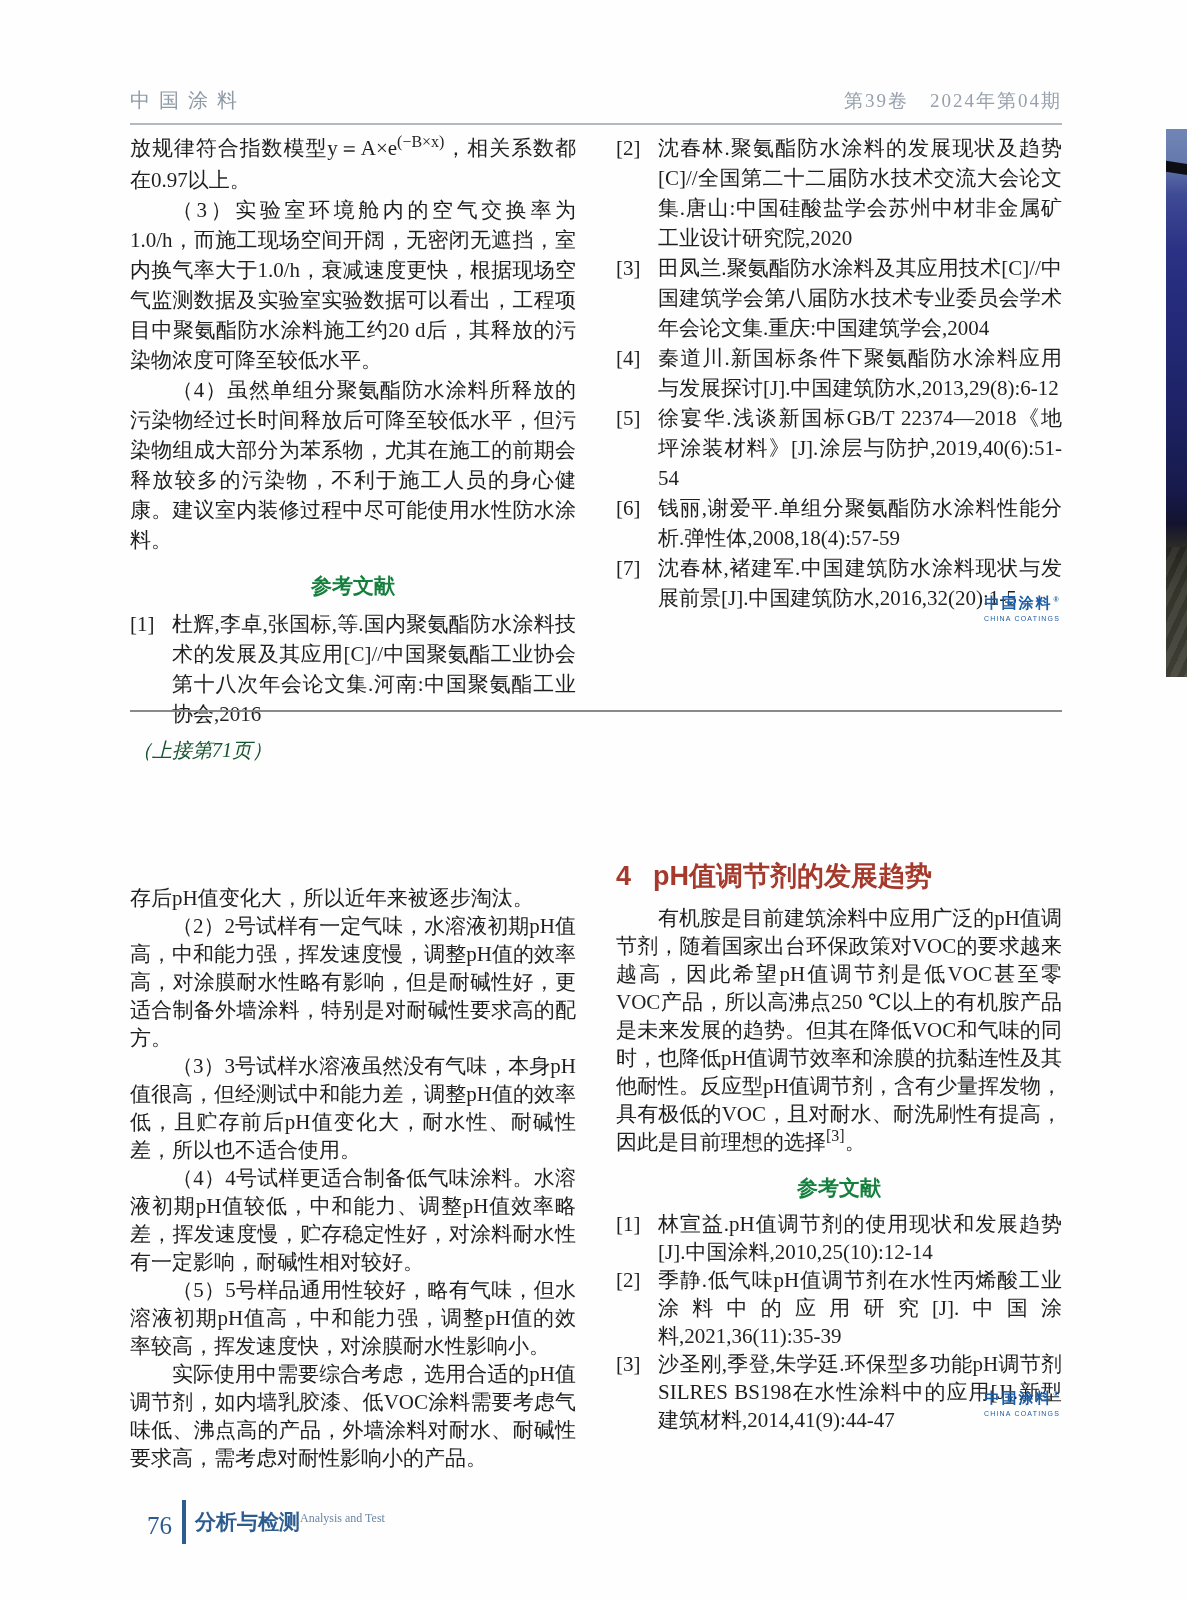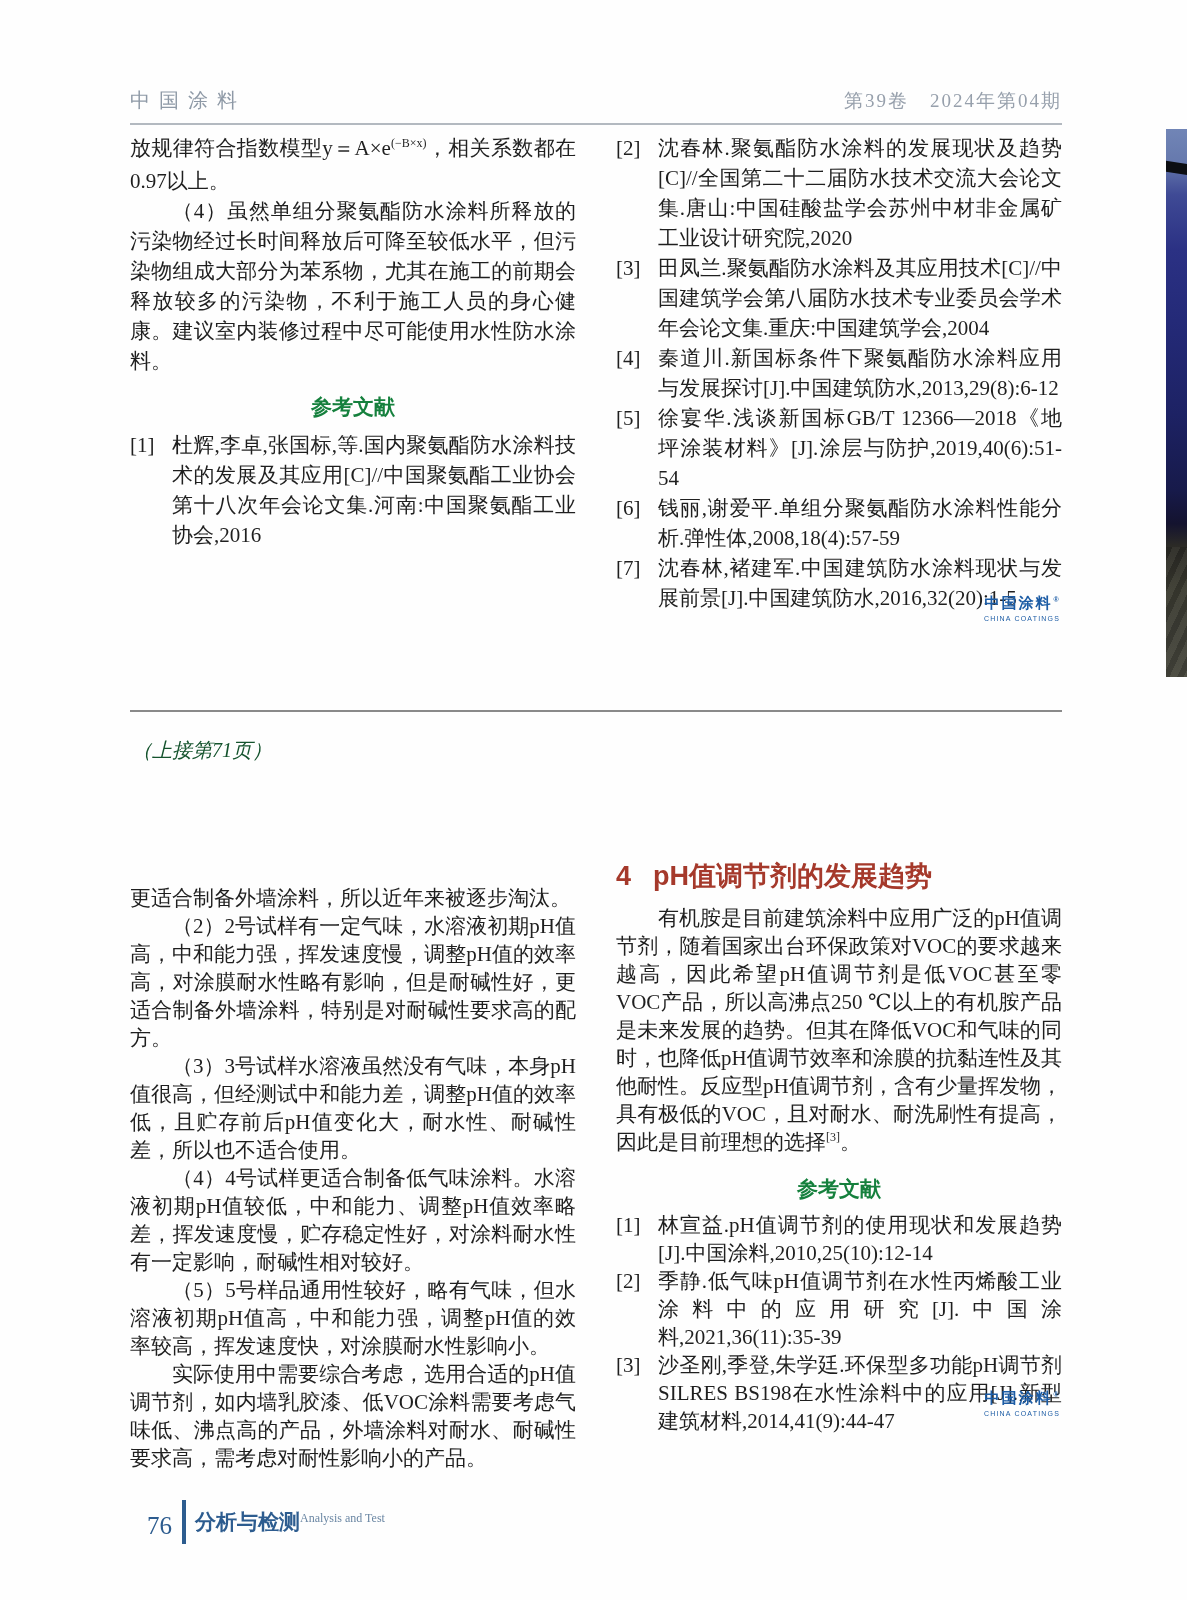--- a/index.html
+++ b/index.html
@@ -19,21 +19,21 @@
   
   .cols{position:absolute;left:130px;width:932px;display:flex;justify-content:space-between;}
   .cols.top{top:133px;}
   .cols.bottom{top:862px;}
   .col{width:446px;text-align:justify;}
   .tcol{font-size:21px;line-height:30px;}
   .bcol{font-size:21px;line-height:28px;}
   .padtop{padding-top:22px;}
   .col p{margin:0;}
   p.ind{text-indent:2em;}
-  .sup{font-size:12px;position:relative;top:-8px;}
+  .sup{font-size:16px;position:relative;top:-8px;}
   
   .refhead{
     text-align:center;font-weight:bold;font-size:21px;
     font-family:"Liberation Sans","DejaVu Sans",sans-serif;
     margin:16px 0 8px 0;color:#15803d;
   }
   .ref{display:flex;margin:0;}
   .ref .lab{width:42px;flex-shrink:0;}
   .ref .txt{flex:1;text-align:justify;}
   
@@ -95,20 +95,21 @@
   </div>
 
   <div class="header">
     <span class="journal">中国涂料</span>
     <span class="issue">第39卷　2024年第04期</span>
   </div>
 
   <div class="cols top">
     <div class="col tcol">
       <p><span>放规律符合指数模型y＝A×e</span><span class="sup">(−B×x)</span><span>，相关系数都在0.97以上。</span></p>
+      <p class="ind">（3）实验室环境舱内的空气交换率为1.0/h，而施工现场空间开阔，无密闭无遮挡，室内换气率大于1.0/h，衰减速度更快，根据现场空气监测数据及实验室实验数据可以看出，工程项目中聚氨酯防水涂料施工约20 d后，其释放的污染物浓度可降至较低水平。</p>
       <p class="ind">（4）虽然单组分聚氨酯防水涂料所释放的污染物经过长时间释放后可降至较低水平，但污染物组成大部分为苯系物，尤其在施工的前期会释放较多的污染物，不利于施工人员的身心健康。建议室内装修过程中尽可能使用水性防水涂料。</p>
       <div class="refhead">参考文献</div>
       <div class="ref">
         <span class="lab">[1]</span>
         <span class="txt">杜辉,李卓,张国标,等.国内聚氨酯防水涂料技术的发展及其应用[C]//中国聚氨酯工业协会第十八次年会论文集.河南:中国聚氨酯工业协会,2016</span>
       </div>
     </div>
 
     <div class="col tcol">
       <div class="ref">
@@ -118,39 +119,39 @@
       <div class="ref">
         <span class="lab">[3]</span>
         <span class="txt">田凤兰.聚氨酯防水涂料及其应用技术[C]//中国建筑学会第八届防水技术专业委员会学术年会论文集.重庆:中国建筑学会,2004</span>
       </div>
       <div class="ref">
         <span class="lab">[4]</span>
         <span class="txt">秦道川.新国标条件下聚氨酯防水涂料应用与发展探讨[J].中国建筑防水,2013,29(8):6-12</span>
       </div>
       <div class="ref">
         <span class="lab">[5]</span>
-        <span class="txt">徐宴华.浅谈新国标GB/T 12366—2018《地坪涂装材料》[J].涂层与防护,2019,40(6):51-54</span>
+        <span class="txt">徐宴华.浅谈新国标GB/T 22374—2018《地坪涂装材料》[J].涂层与防护,2019,40(6):51-54</span>
       </div>
       <div class="ref">
         <span class="lab">[6]</span>
         <span class="txt">钱丽,谢爱平.单组分聚氨酯防水涂料性能分析.弹性体,2008,18(4):57-59</span>
       </div>
       <div class="ref">
         <span class="lab">[7]</span>
         <span class="txt">沈春林,褚建军.中国建筑防水涂料现状与发展前景[J].中国建筑防水,2016,32(20):1-5</span>
       </div>
     </div>
   </div>
 
   <div class="divider"></div>
   <div class="contnote">（上接第71页）</div>
 
   <div class="cols bottom">
     <div class="col bcol padtop">
-      <p>更适合制备外墙涂料，所以近年来被逐步淘汰。</p>
+      <p>存后pH值变化大，所以近年来被逐步淘汰。</p>
       <p class="ind">（2）2号试样有一定气味，水溶液初期pH值高，中和能力强，挥发速度慢，调整pH值的效率高，对涂膜耐水性略有影响，但是耐碱性好，更适合制备外墙涂料，特别是对耐碱性要求高的配方。</p>
       <p class="ind">（3）3号试样水溶液虽然没有气味，本身pH值很高，但经测试中和能力差，调整pH值的效率低，且贮存前后pH值变化大，耐水性、耐碱性差，所以也不适合使用。</p>
       <p class="ind">（4）4号试样更适合制备低气味涂料。水溶液初期pH值较低，中和能力、调整pH值效率略差，挥发速度慢，贮存稳定性好，对涂料耐水性有一定影响，耐碱性相对较好。</p>
       <p class="ind">（5）5号样品通用性较好，略有气味，但水溶液初期pH值高，中和能力强，调整pH值的效率较高，挥发速度快，对涂膜耐水性影响小。</p>
       <p class="ind">实际使用中需要综合考虑，选用合适的pH值调节剂，如内墙乳胶漆、低VOC涂料需要考虑气味低、沸点高的产品，外墙涂料对耐水、耐碱性要求高，需考虑对耐性影响小的产品。</p>
     </div>
 
     <div class="col bcol">
       <div class="sec-head">
         <span class="sec-num">4</span>

